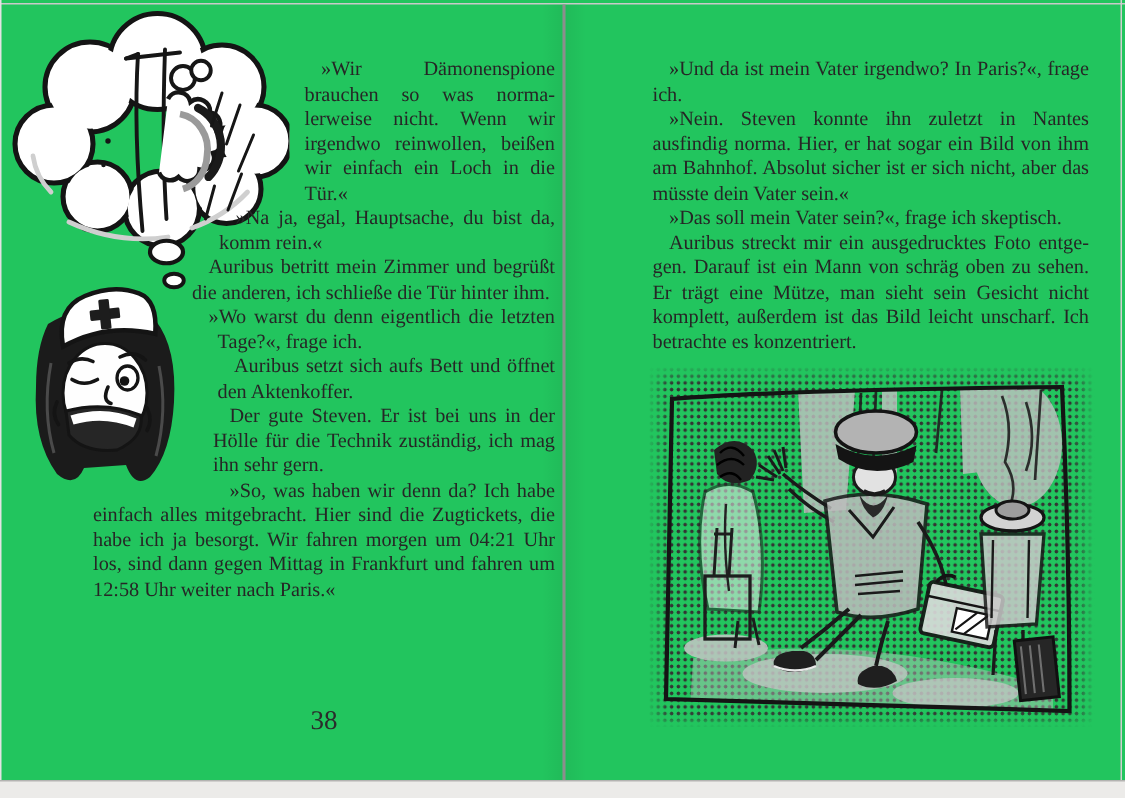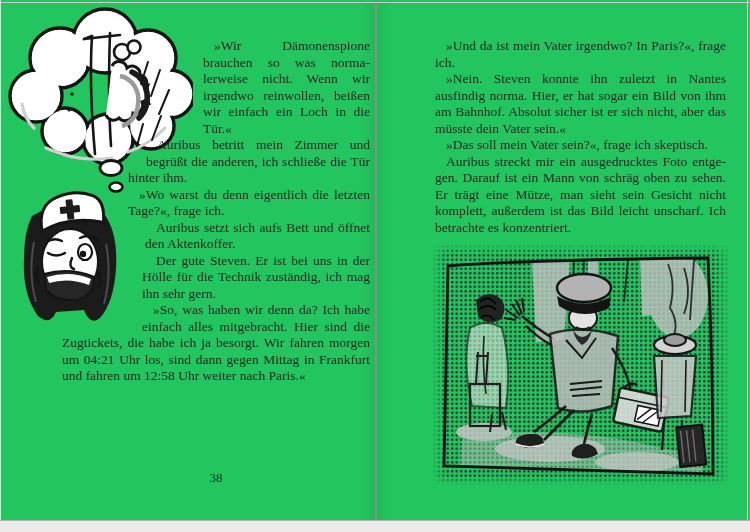--- a/index.html
+++ b/index.html
@@ -38,21 +38,21 @@
 
   .fl{float:left; clear:left;}
   .fA{width:141px;height:99px;}
   .fB{width:84px;height:33px;}
   .fC{width:66px;height:50px;}
   .fD{width:83px;height:33px;}
   .fE{width:80px;height:66px;}
 
   .pagenum{
     position:absolute; left:62px; top:470px; width:308px;
-    text-align:center; font-size:13px; color:#2b2b2b;
+    text-align:center; font-size:18px; color:#2b2b2b;
   }
 
   .illust-left{position:absolute; left:8px; top:6px; width:185px; height:320px; pointer-events:none;}
 
   .photo-wrap{position:absolute; left:40px; top:244px; width:298px; height:241px;}
   .ht-x{
     position:absolute; inset:0;
     -webkit-mask:linear-gradient(90deg, rgba(0,0,0,0) 0, #000 14px, #000 calc(100% - 16px), rgba(0,0,0,0) 100%);
     mask:linear-gradient(90deg, rgba(0,0,0,0) 0, #000 14px, #000 calc(100% - 16px), rgba(0,0,0,0) 100%);
   }
@@ -163,20 +163,21 @@
       </g>
     </svg>
 
     <div class="text-col text-left">
       <div class="fl fA"></div>
       <div class="fl fB"></div>
       <div class="fl fC"></div>
       <div class="fl fD"></div>
       <div class="fl fE"></div>
       <p>»Wir Dämonenspione brauchen so was norma­lerweise nicht. Wenn wir irgendwo reinwollen, bei­ßen wir einfach ein Loch in die Tür.«</p>
+      <p>»Na ja, egal, Hauptsa­che, du bist da, komm rein.«</p>
       <p>Auribus betritt mein Zimmer und begrüßt die anderen, ich schließe die Tür hinter ihm.</p>
       <p>»Wo warst du denn eigentlich die letzten Tage?«, frage ich.</p>
       <p>Auribus setzt sich aufs Bett und öffnet den Aktenkof­fer.</p>
       <p>Der gute Steven. Er ist bei uns in der Hölle für die Technik zuständig, ich mag ihn sehr gern.</p>
       <p>»So, was haben wir denn da? Ich habe einfach al­les mitgebracht. Hier sind die Zugtickets, die habe ich ja besorgt. Wir fahren morgen um 04:21 Uhr los, sind dann gegen Mittag in Frankfurt und fahren um 12:58 Uhr weiter nach Paris.«</p>
     </div>
 
     <div class="pagenum">38</div>
   </div>
 

